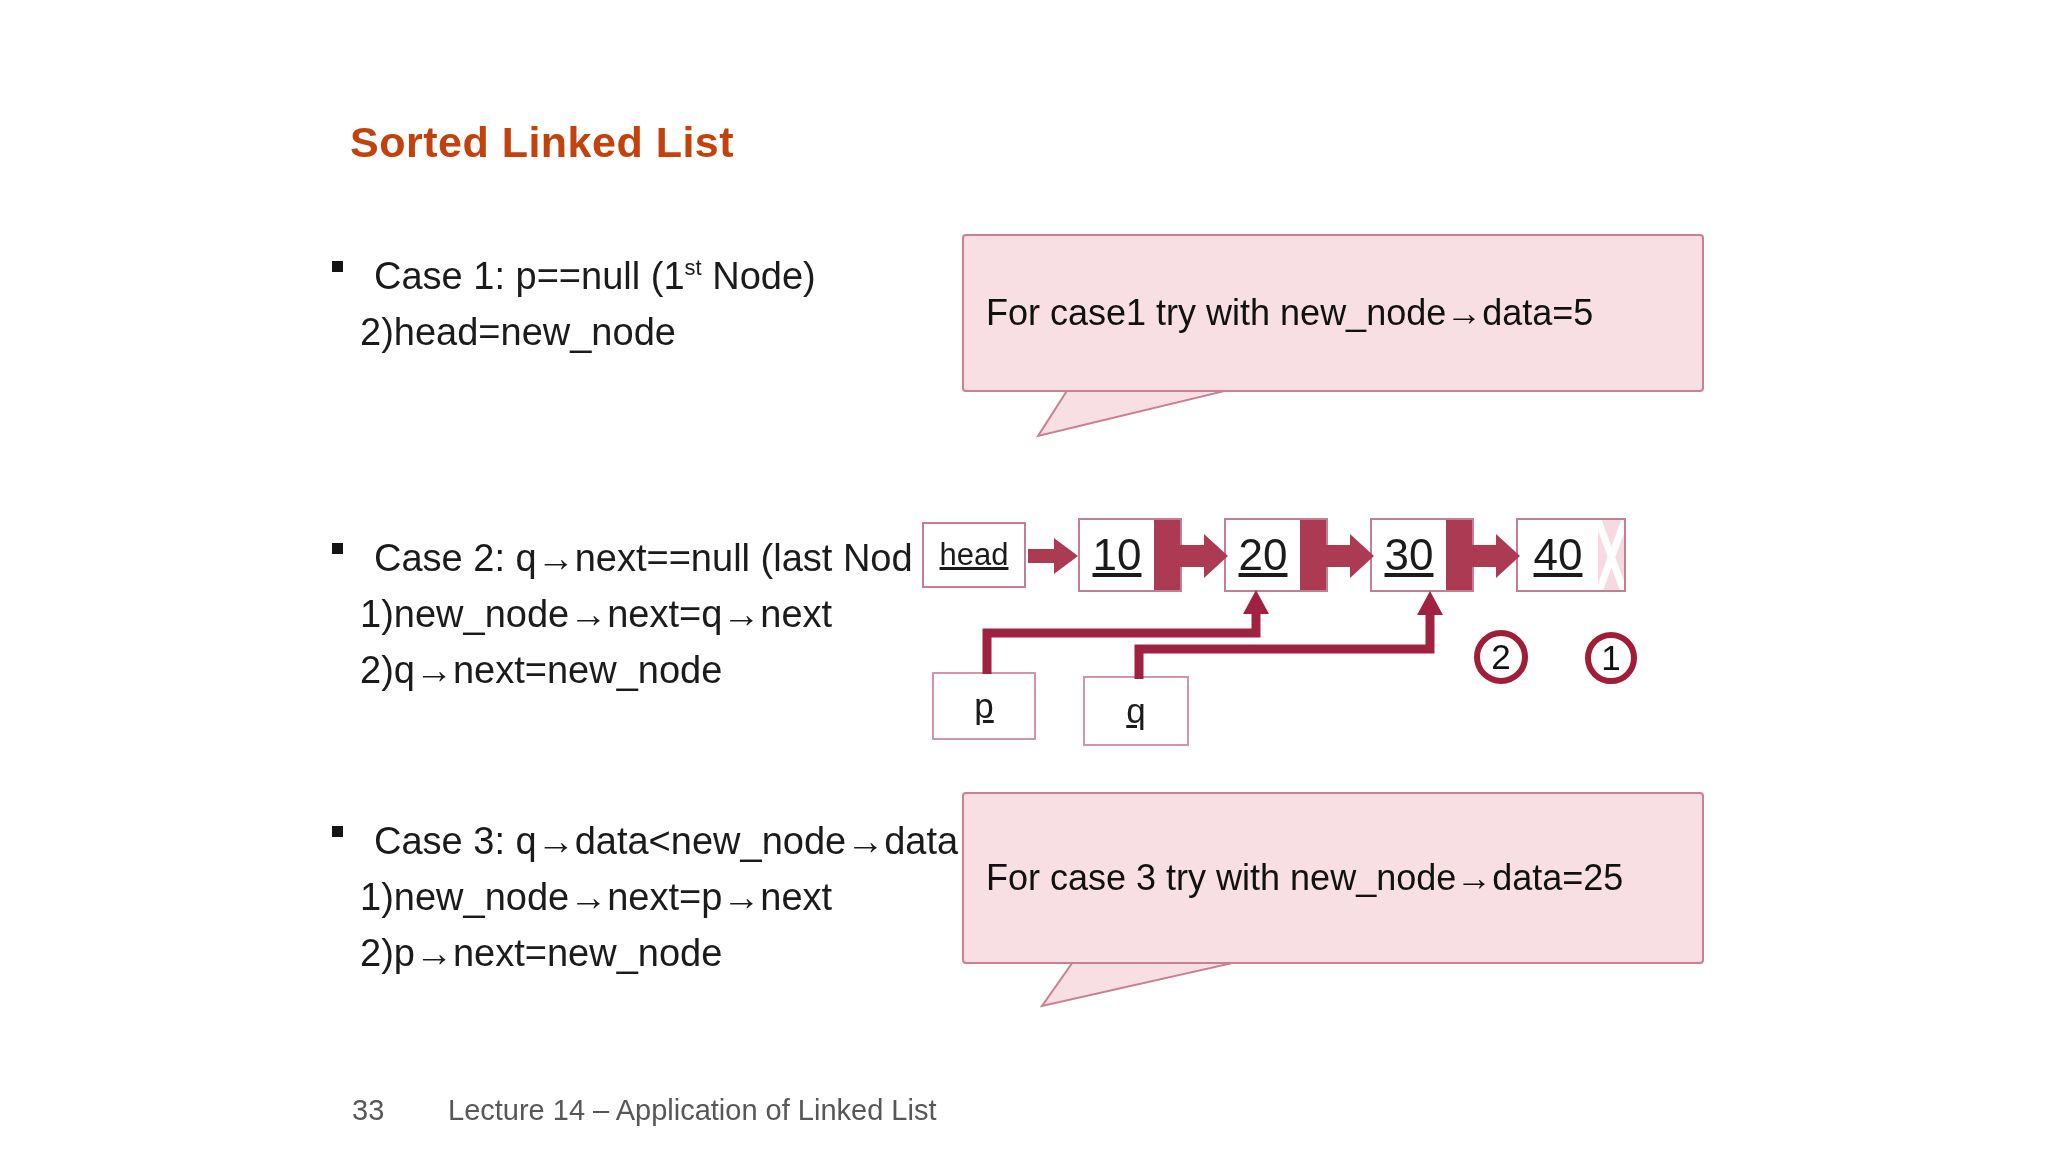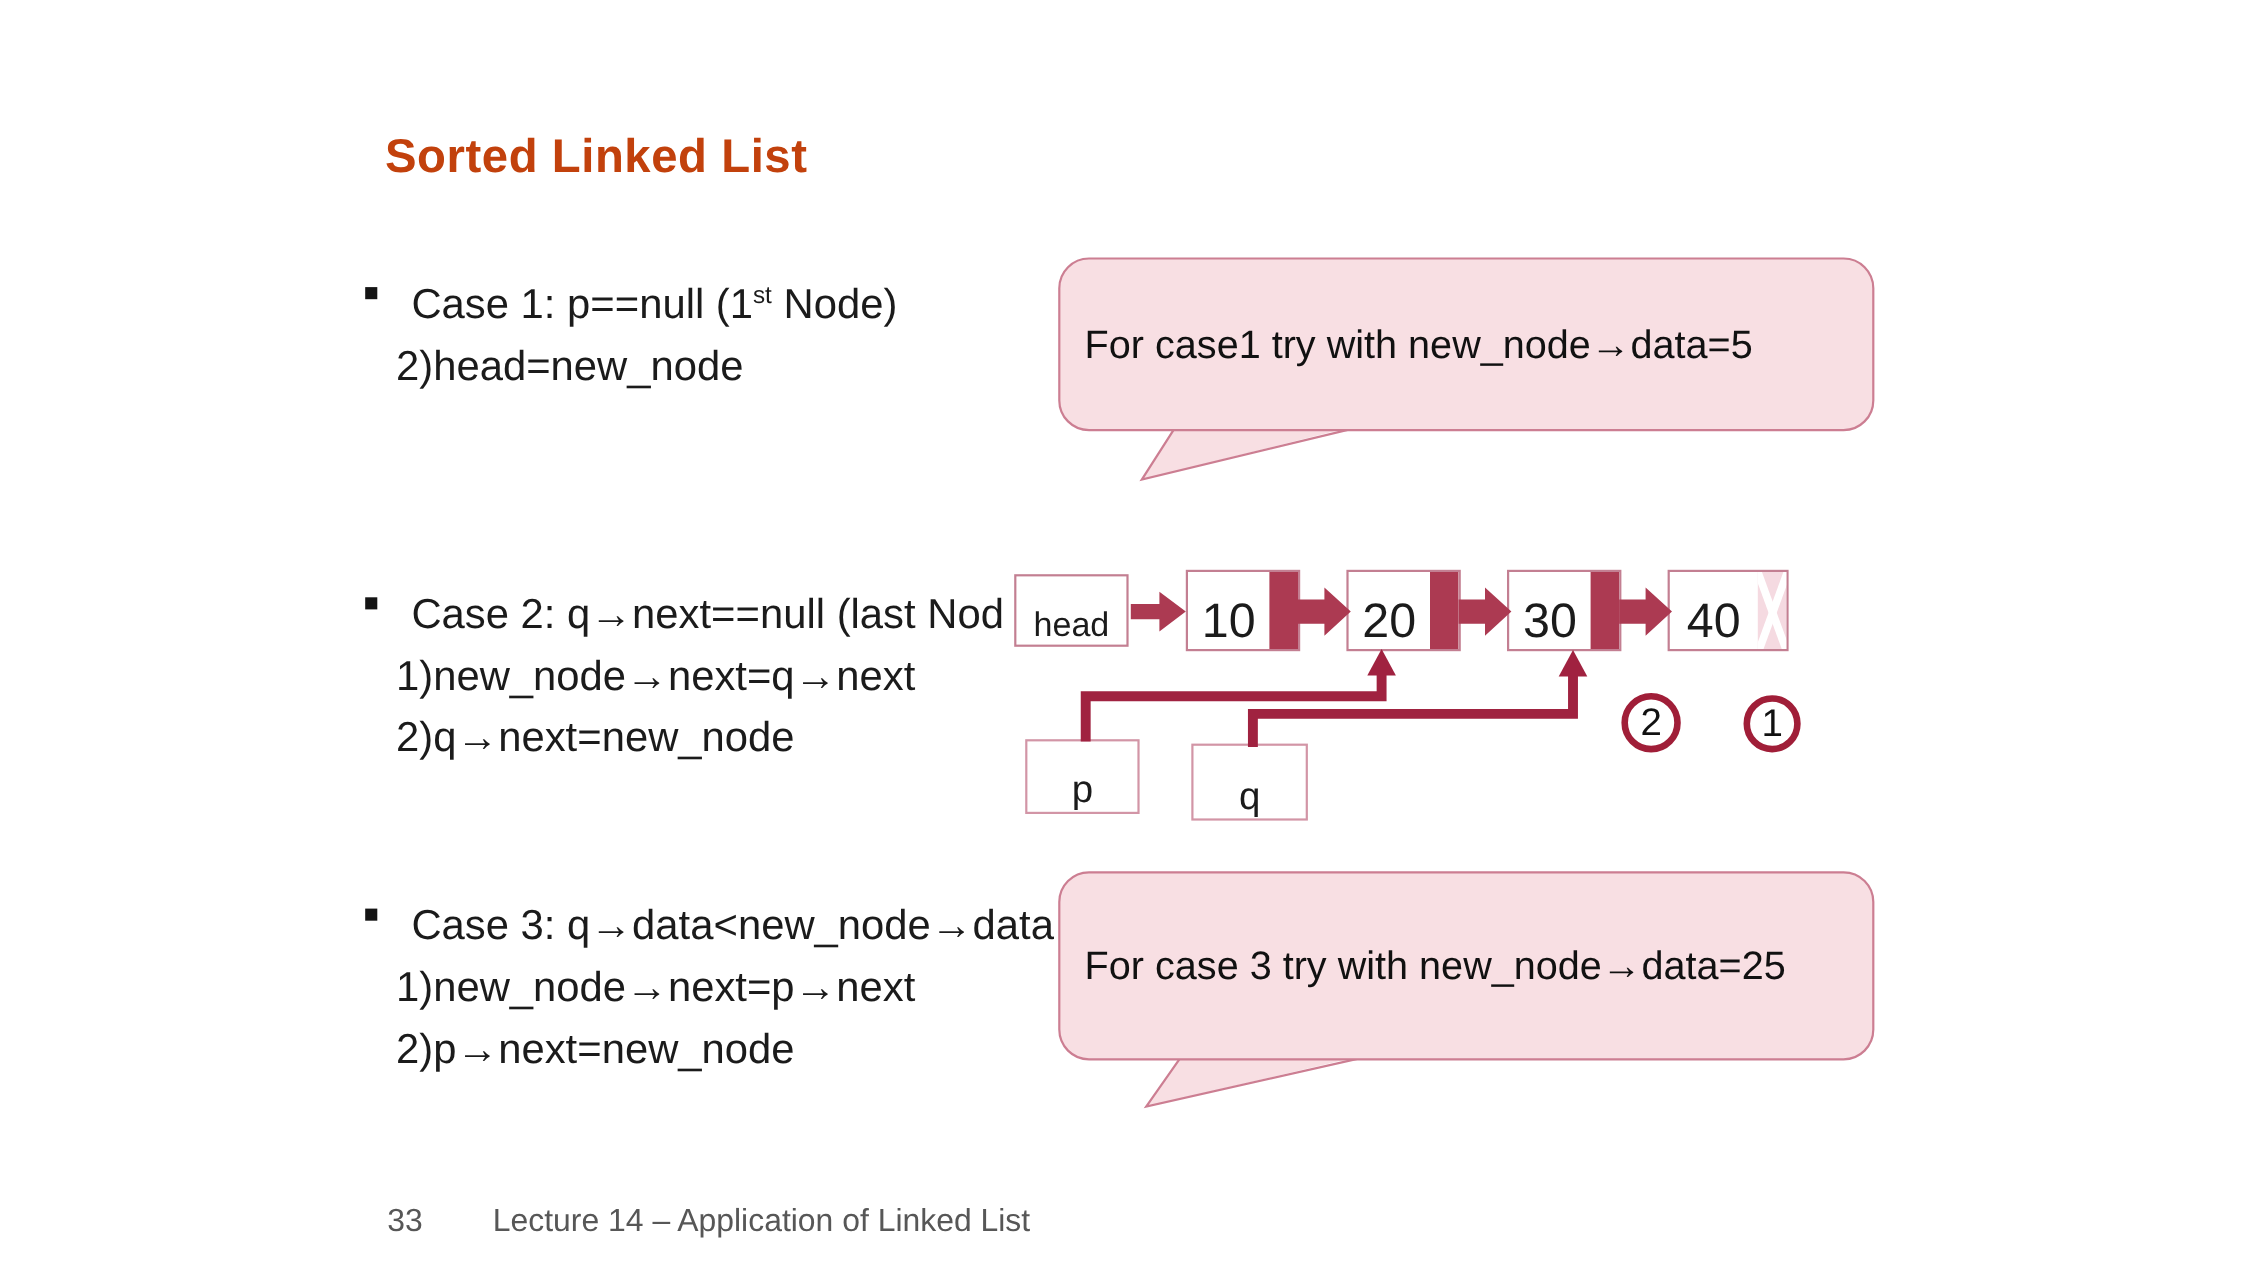--- a/index.html
+++ b/index.html
@@ -14,31 +14,31 @@
     letter-spacing:.5px;z-index:1;
   }
   
   .case{left:330px;width:680px;font-size:38px;line-height:56px;z-index:1;}
   .case .bullet{position:absolute;left:2px;top:21px;width:11px;height:11px;background:#141414;}
   .case .l1{padding-left:44px;white-space:nowrap;}
   .case .ln{padding-left:30px;white-space:nowrap;}
   .case sup{font-size:58%;vertical-align:super;}
   
   .bubble{
-    background:#f8dfe3;border:2px solid #cc7e92;border-radius:28px;
+    background:#f8dfe3;border:2px solid #cc7e92;border-radius:4px;
     display:flex;align-items:center;padding:0 22px;font-size:36px;color:#111;
     z-index:2;white-space:nowrap;
   }
   .bubble1{left:962px;top:234px;width:694px;height:154px;}
   .bubble2{left:962px;top:792px;width:694px;height:168px;}
   .tailsvg{left:0;top:0;width:2048px;height:1152px;z-index:2;pointer-events:none;}
   
   .dbox{
     background:#fff;border:2px solid #c37f92;box-sizing:border-box;
-    display:flex;align-items:flex-end;justify-content:center;z-index:3;
+    display:flex;align-items:center;justify-content:center;z-index:3;text-decoration:underline;
   }
   .headbox{left:922px;top:522px;width:104px;height:66px;font-size:31px;}
   .node{left:0;top:518px;width:104px;height:74px;justify-content:flex-start;padding:0;overflow:hidden;}
   .node .nval{flex:1;text-align:center;font-size:44px;}
   .node .stripe{width:26px;height:100%;background:#ac3a52;position:relative;flex:0 0 26px;}
   .node .stripe.null{background:#f5dae1;overflow:hidden;}
   .node .stripe.null .xbar{
     position:absolute;left:10px;top:-10px;width:7px;height:94px;background:#ffffff;
   }
   .node .stripe.null .xbar.a{transform:rotate(20deg);}

